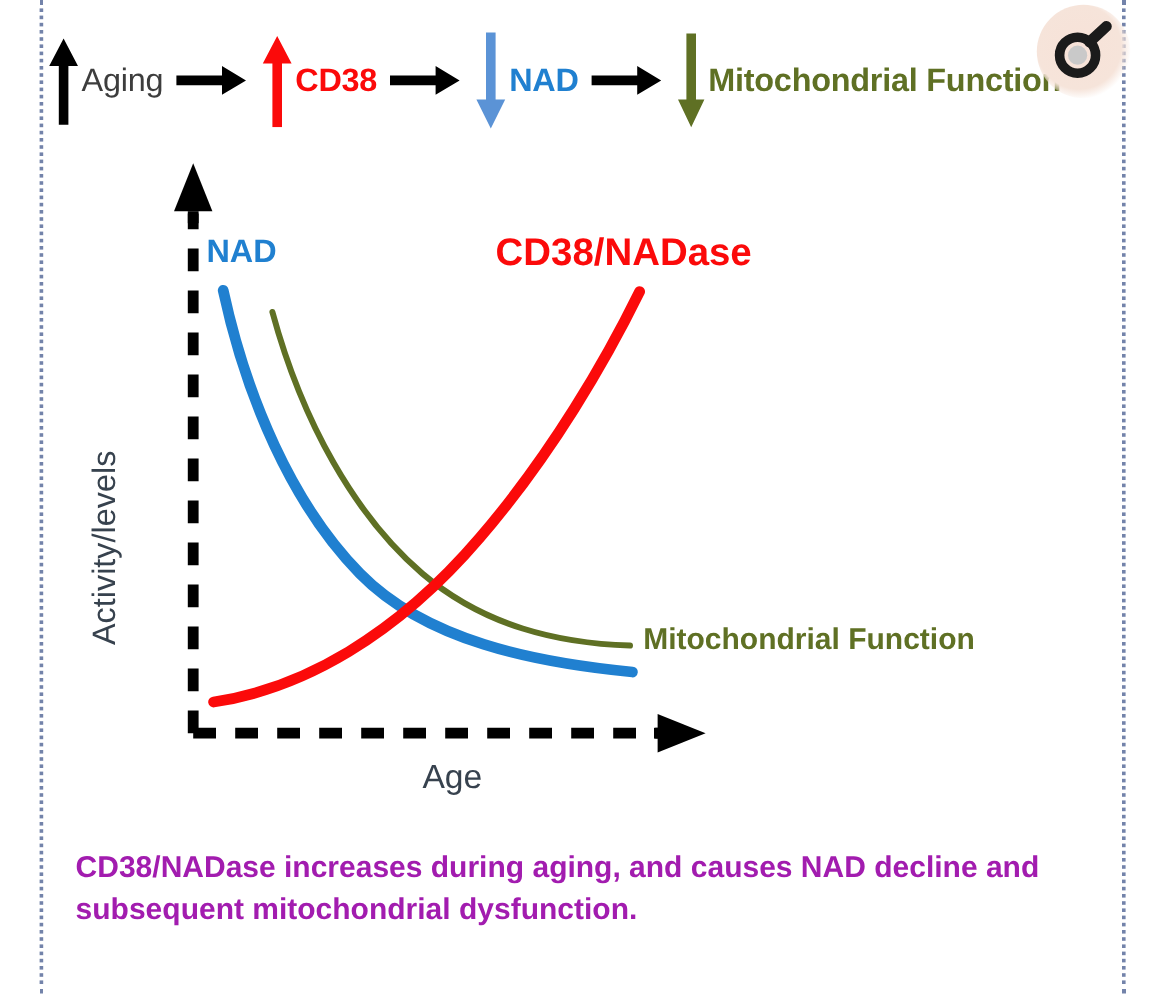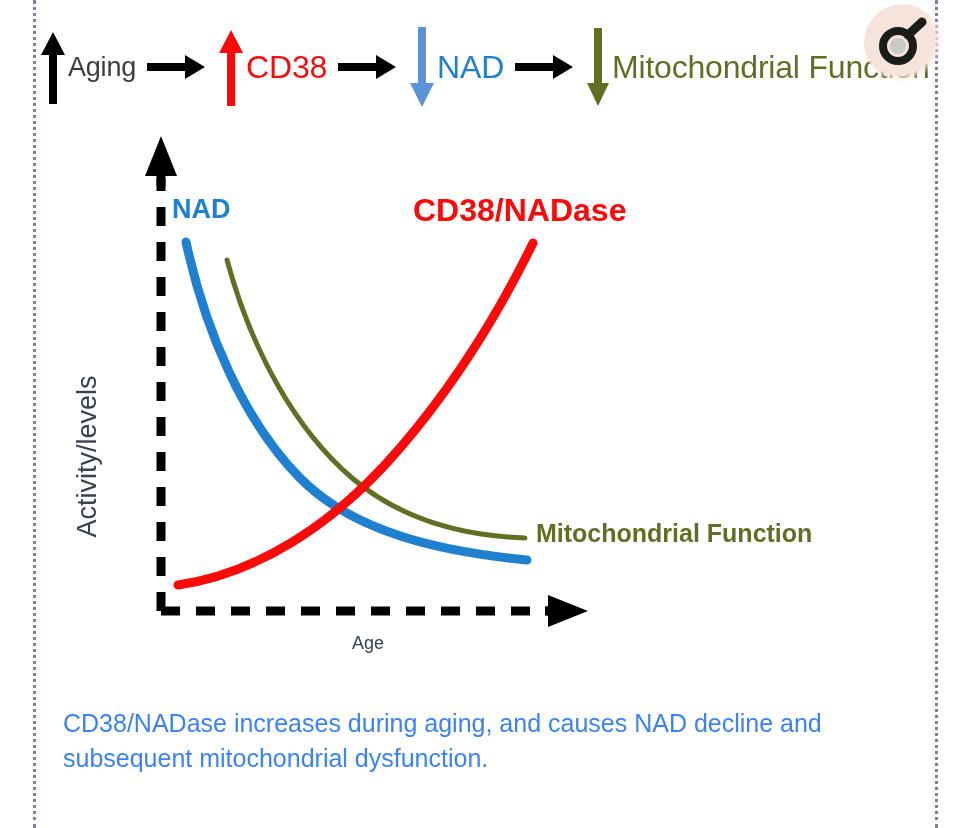--- a/index.html
+++ b/index.html
@@ -43,22 +43,22 @@
     display: flex;
     align-items: center;
     gap: 0;
   }
   .node {
     display: flex;
     align-items: center;
     white-space: nowrap;
   }
   .node .label {
-    font-weight: 400;
-    font-size: 32px;
+    font-weight: 700;
+    font-size: 27px;
     line-height: 1;
     letter-spacing: -0.2px;
   }
   .node.aging .label {
     font-weight: 400;
     font-size: 27px;
     color: #3d3d3d;
   }
   .node.cd38 .label { color: #fb0a0a; }
   .node.nad  .label { color: #2080d0; }
@@ -91,21 +91,21 @@
     font-size: 32px;
     color: #fb0a0a;
   }
   #lbl-mito {
     left: 536px; top: 521px;
     font-size: 25px;
     color: #5f7024;
   }
   #lbl-age {
     left: 352px; top: 634px;
-    font-size: 18px;
+    font-size: 28px;
     font-weight: 400;
     color: #37424e;
   }
   #lbl-activity {
     left: -13px; top: 443px;
     width: 200px;
     text-align: center;
     font-size: 27px;
     font-weight: 400;
     color: #37424e;
@@ -114,22 +114,22 @@
   }
 
   
   #caption {
     position: absolute;
     left: 63px;
     top: 706px;
     width: 860px;
     font-size: 25px;
     line-height: 1.38;
-    color: #3b82f6;
-    font-weight: 400;
+    color: #a21caf;
+    font-weight: 700;
   }
 
   
   #watermark {
     position: absolute;
     right: 36px;
     top: 4px;
     width: 78px;
     height: 78px;
     border-radius: 50%;

